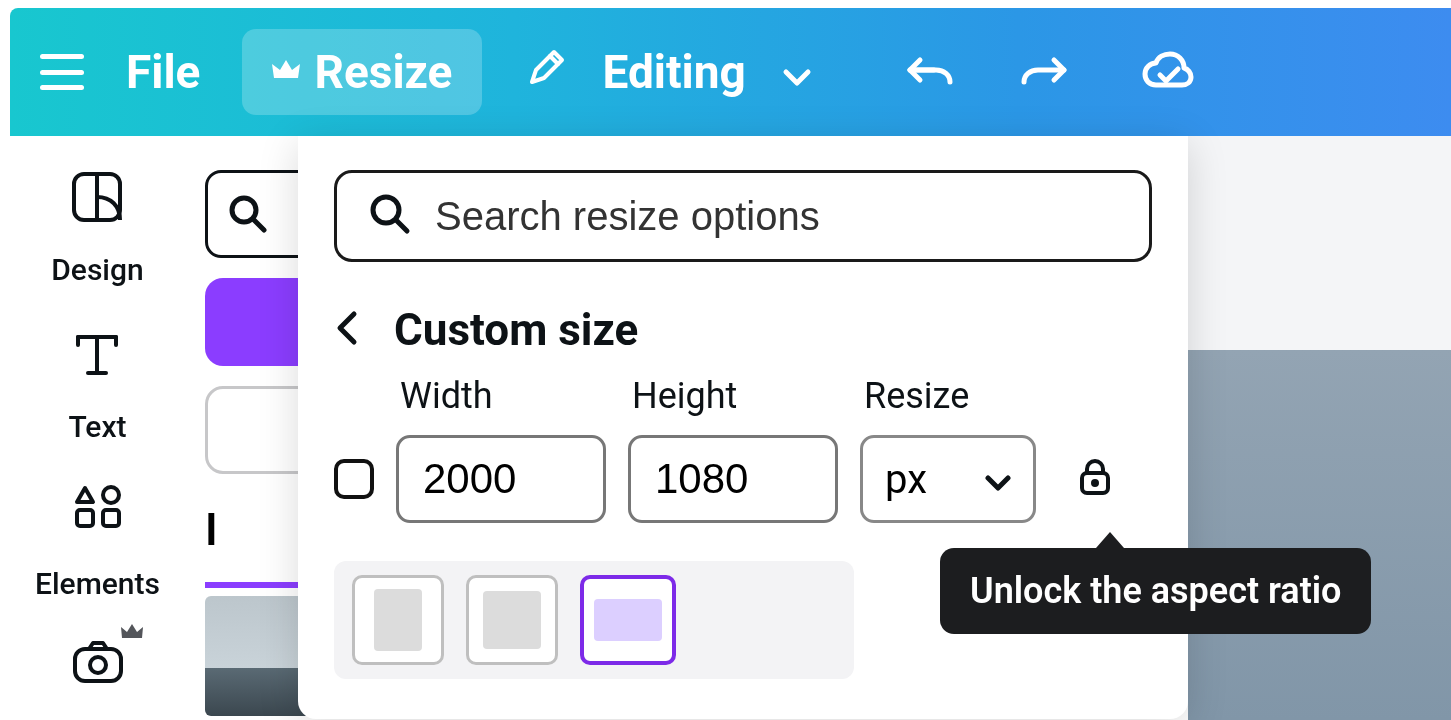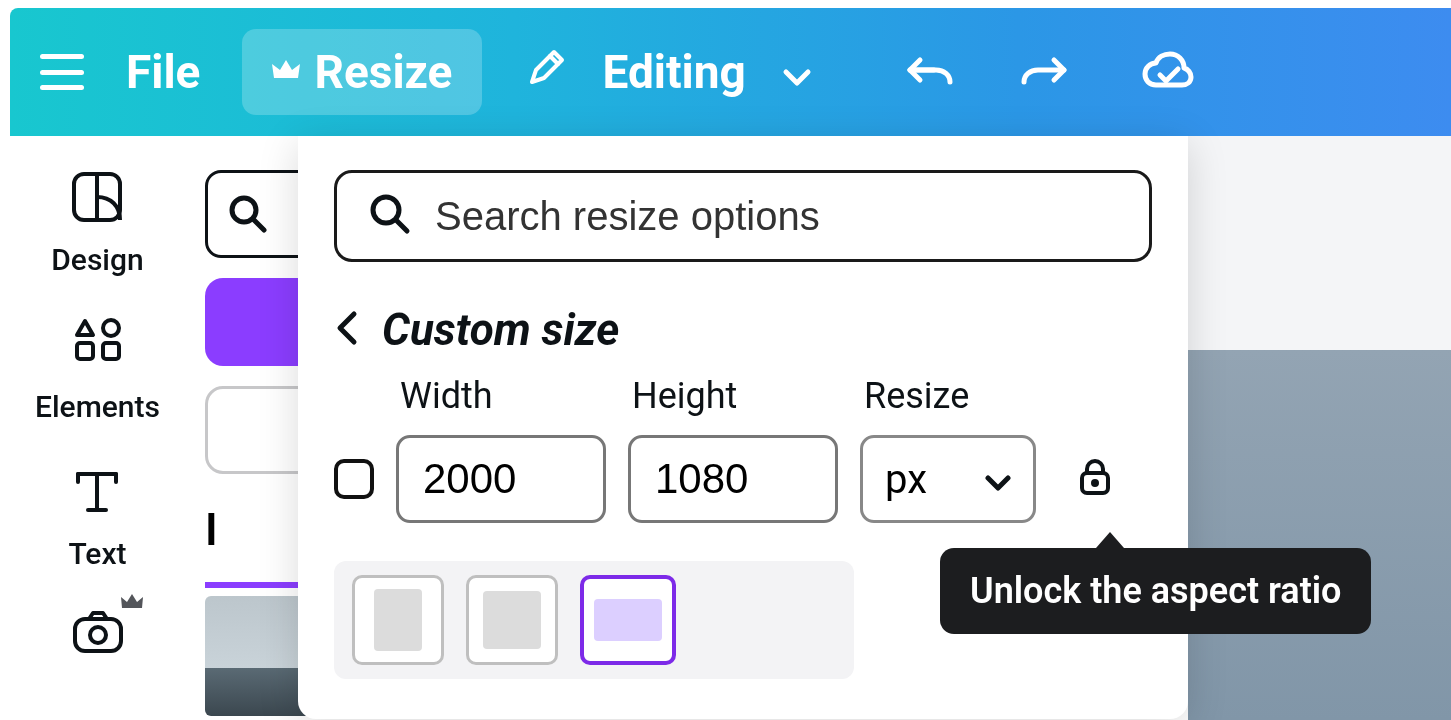--- a/index.html
+++ b/index.html
@@ -91,21 +91,21 @@
   width: 175px;
   display:flex;
   flex-direction:column;
   align-items:center;
   gap:40px;
 }
 .side-item {
   display:flex;
   flex-direction:column;
   align-items:center;
-  gap:18px;
+  gap:28px;
   cursor:pointer;
 }
 .side-item .icn {
   width:54px; height:54px;
 }
 .side-item .lbl {
   font-size:30px;
   color:#0d1216;
   font-weight:500;
 }
@@ -185,23 +185,22 @@
   outline:none;
   font-size:40px;
   color:#222;
   flex:1;
   background:transparent;
 }
 .search-row input::placeholder { color:#333; }
 .custom-hdr {
   display:flex;
   align-items:center;
-  gap:24px;
+  gap:36px;
   margin-top:42px;
-  font-style:italic;
 }
 .custom-hdr .title {
   font-size:44px;
   font-weight:700;
   color:#0d1216;
 }
 .field-labels {
   display:flex;
   margin-top:19px;
   font-size:36px;
@@ -389,40 +388,40 @@
       <svg width="54" height="54" viewBox="0 0 54 54" fill="none" stroke="#0d1216" stroke-width="4" stroke-linejoin="round">
           <rect x="4" y="4" width="46" height="46" rx="10"></rect>
           <path d="M27 4v46"></path>
           <path d="M27 27c14 0 23 9 23 23"></path>
         </svg>
     </span>
     <span class="lbl">Design</span>
   </div>
   <div class="side-item">
     <span class="icn">
-      <svg width="54" height="46" viewBox="0 0 54 46" fill="none" stroke="#0d1216" stroke-width="4" stroke-linejoin="round">
-          <path d="M14 4l8 14H6z"></path>
-          <circle cx="40" cy="11" r="8"></circle>
-          <rect x="6" y="26" width="16" height="16" rx="3"></rect>
-          <rect x="32" y="26" width="16" height="16" rx="3"></rect>
-        </svg>
-    </span>
-    <span class="lbl">Elements</span>
-  </div>
-  <div class="side-item">
-    <span class="icn">
       <svg width="54" height="54" viewBox="0 0 54 54" fill="none" stroke="#0d1216" stroke-width="4" stroke-linecap="round">
           <path d="M8 10h38"></path>
           <path d="M8 10v8"></path>
           <path d="M46 10v8"></path>
           <path d="M27 10v36"></path>
           <path d="M18 46h18"></path>
         </svg>
     </span>
     <span class="lbl">Text</span>
+  </div>
+  <div class="side-item">
+    <span class="icn">
+      <svg width="54" height="46" viewBox="0 0 54 46" fill="none" stroke="#0d1216" stroke-width="4" stroke-linejoin="round">
+          <path d="M14 4l8 14H6z"></path>
+          <circle cx="40" cy="11" r="8"></circle>
+          <rect x="6" y="26" width="16" height="16" rx="3"></rect>
+          <rect x="32" y="26" width="16" height="16" rx="3"></rect>
+        </svg>
+    </span>
+    <span class="lbl">Elements</span>
   </div>
   <div class="side-item" style="position:relative; gap:6px;">
     <span class="icn" style="position:relative">
       <svg width="54" height="44" viewBox="0 0 54 44" fill="none" stroke="#0d1216" stroke-width="4" stroke-linejoin="round">
           <rect x="4" y="8" width="46" height="32" rx="10"></rect>
           <path d="M18 8l4-6h10l4 6"></path>
           <circle cx="27" cy="24" r="8"></circle>
         </svg>
       <span class="crown-badge">
         <svg width="22" height="18" viewBox="0 0 22 18" fill="#53555a">

